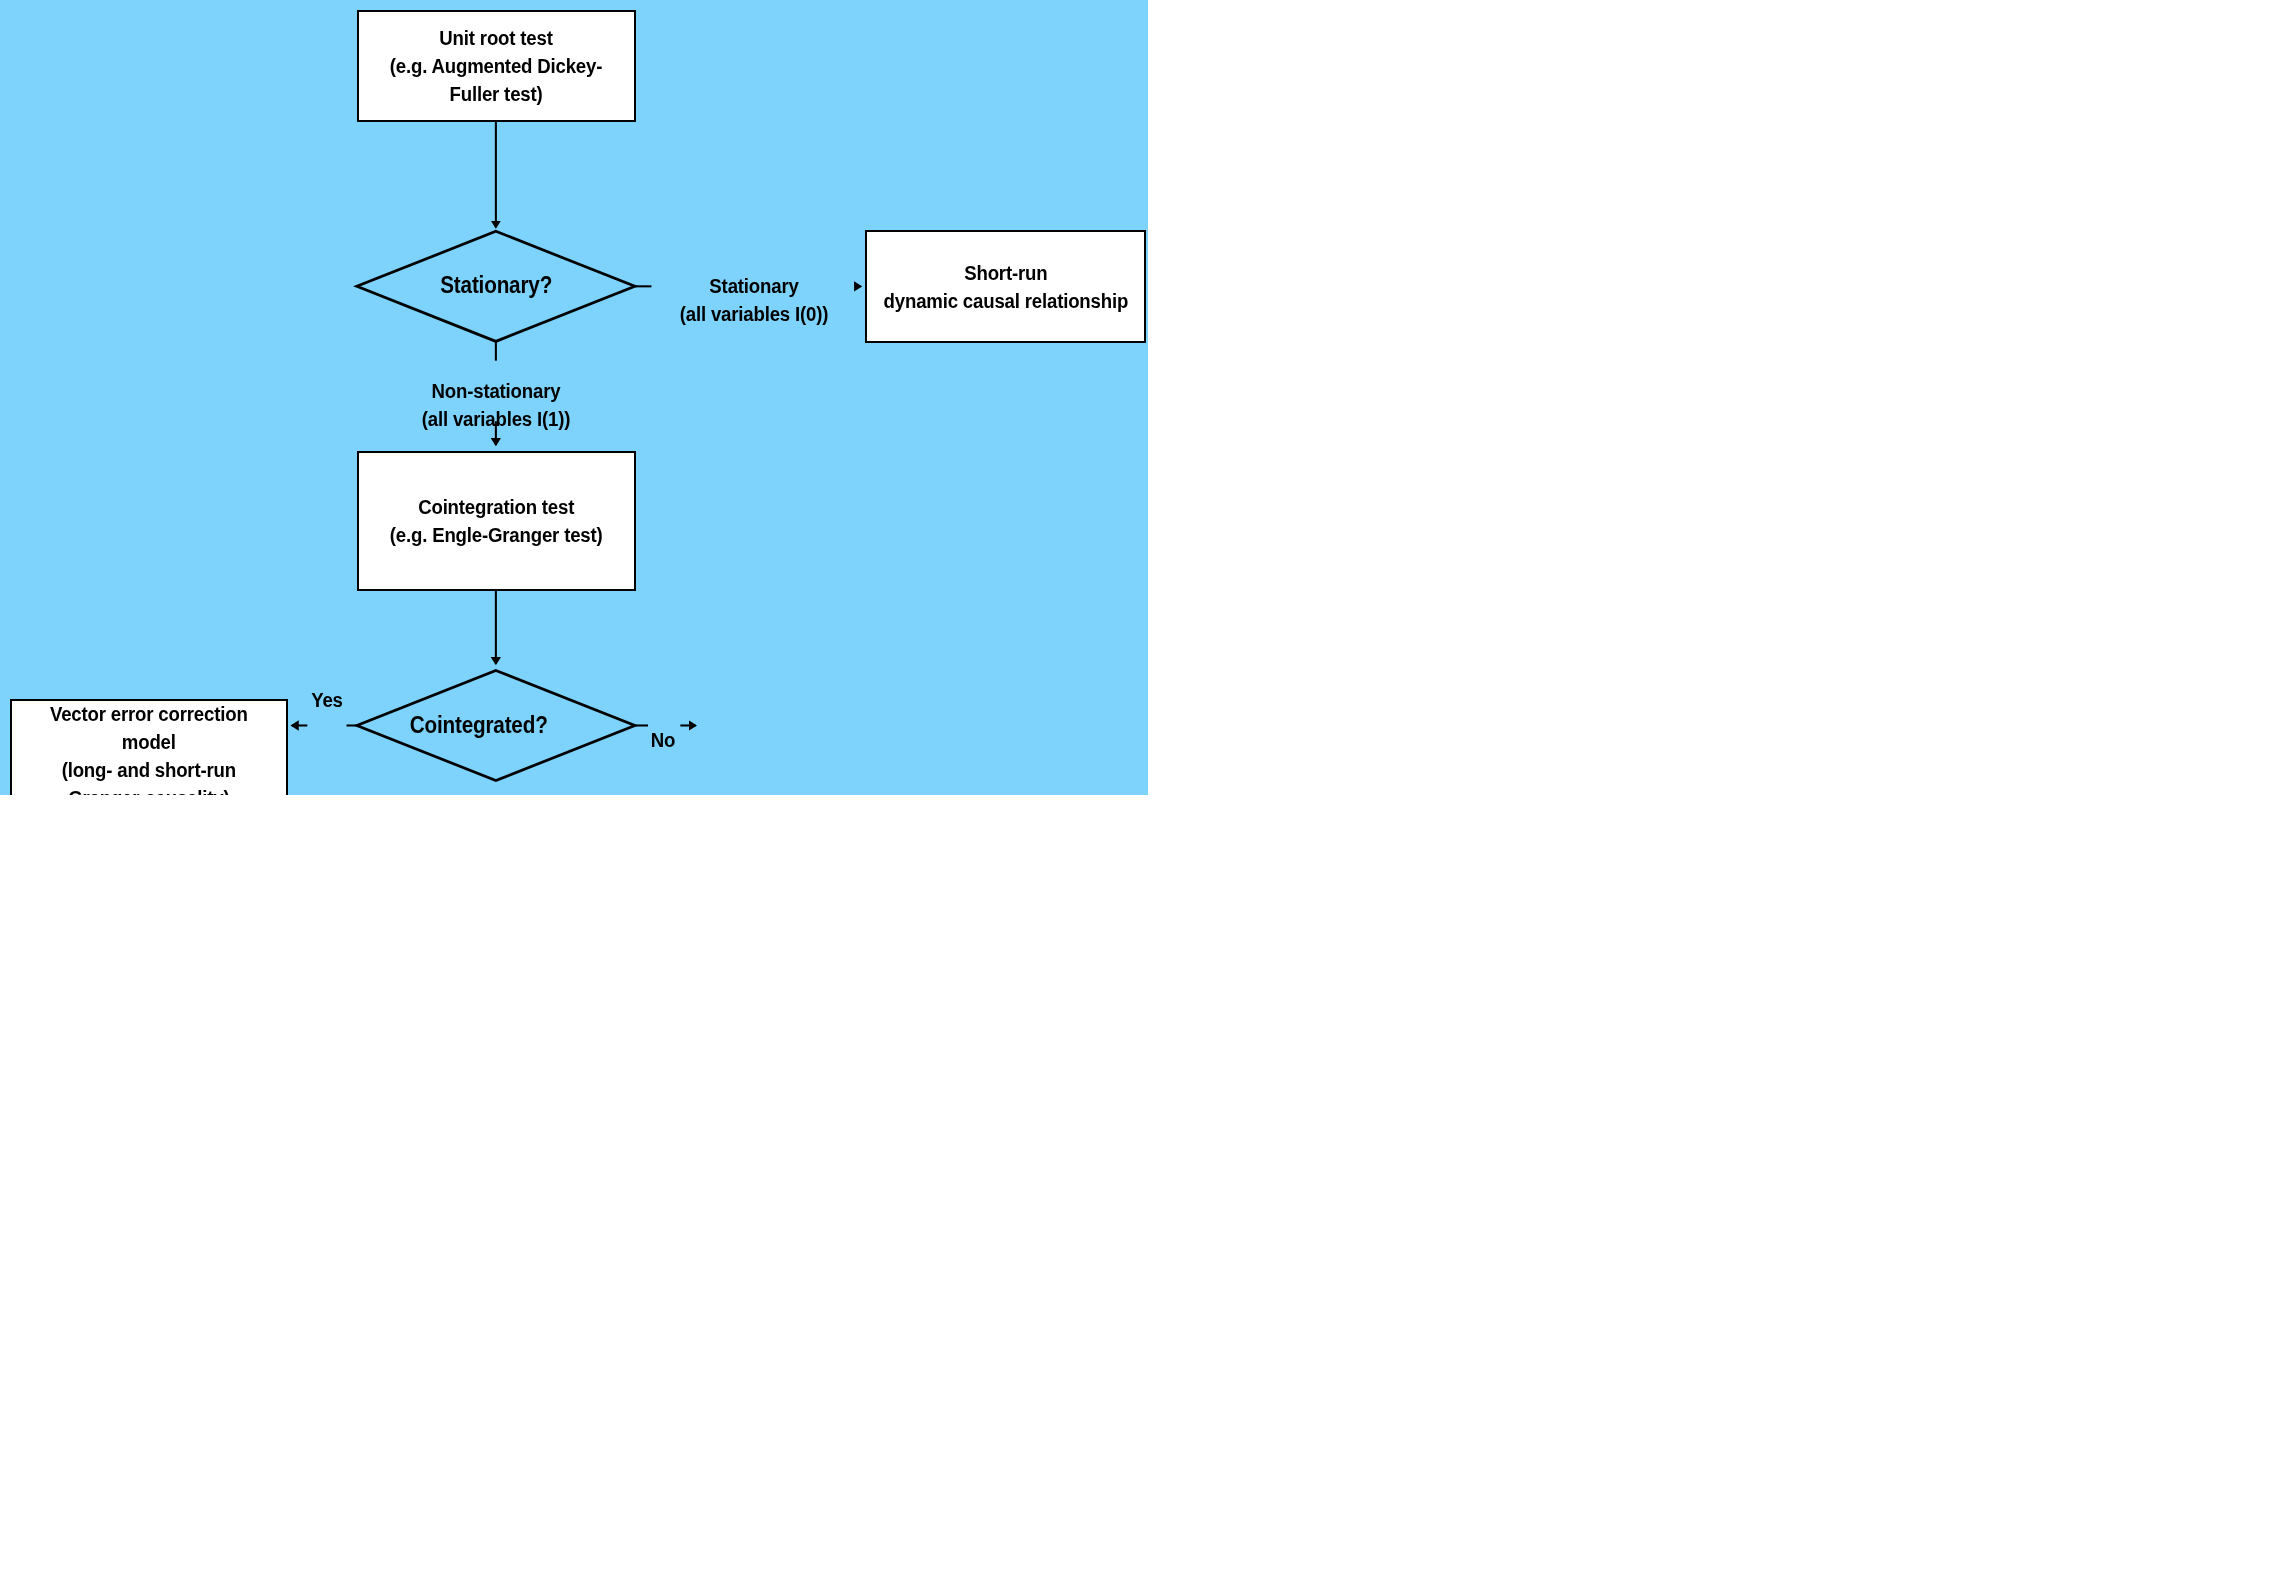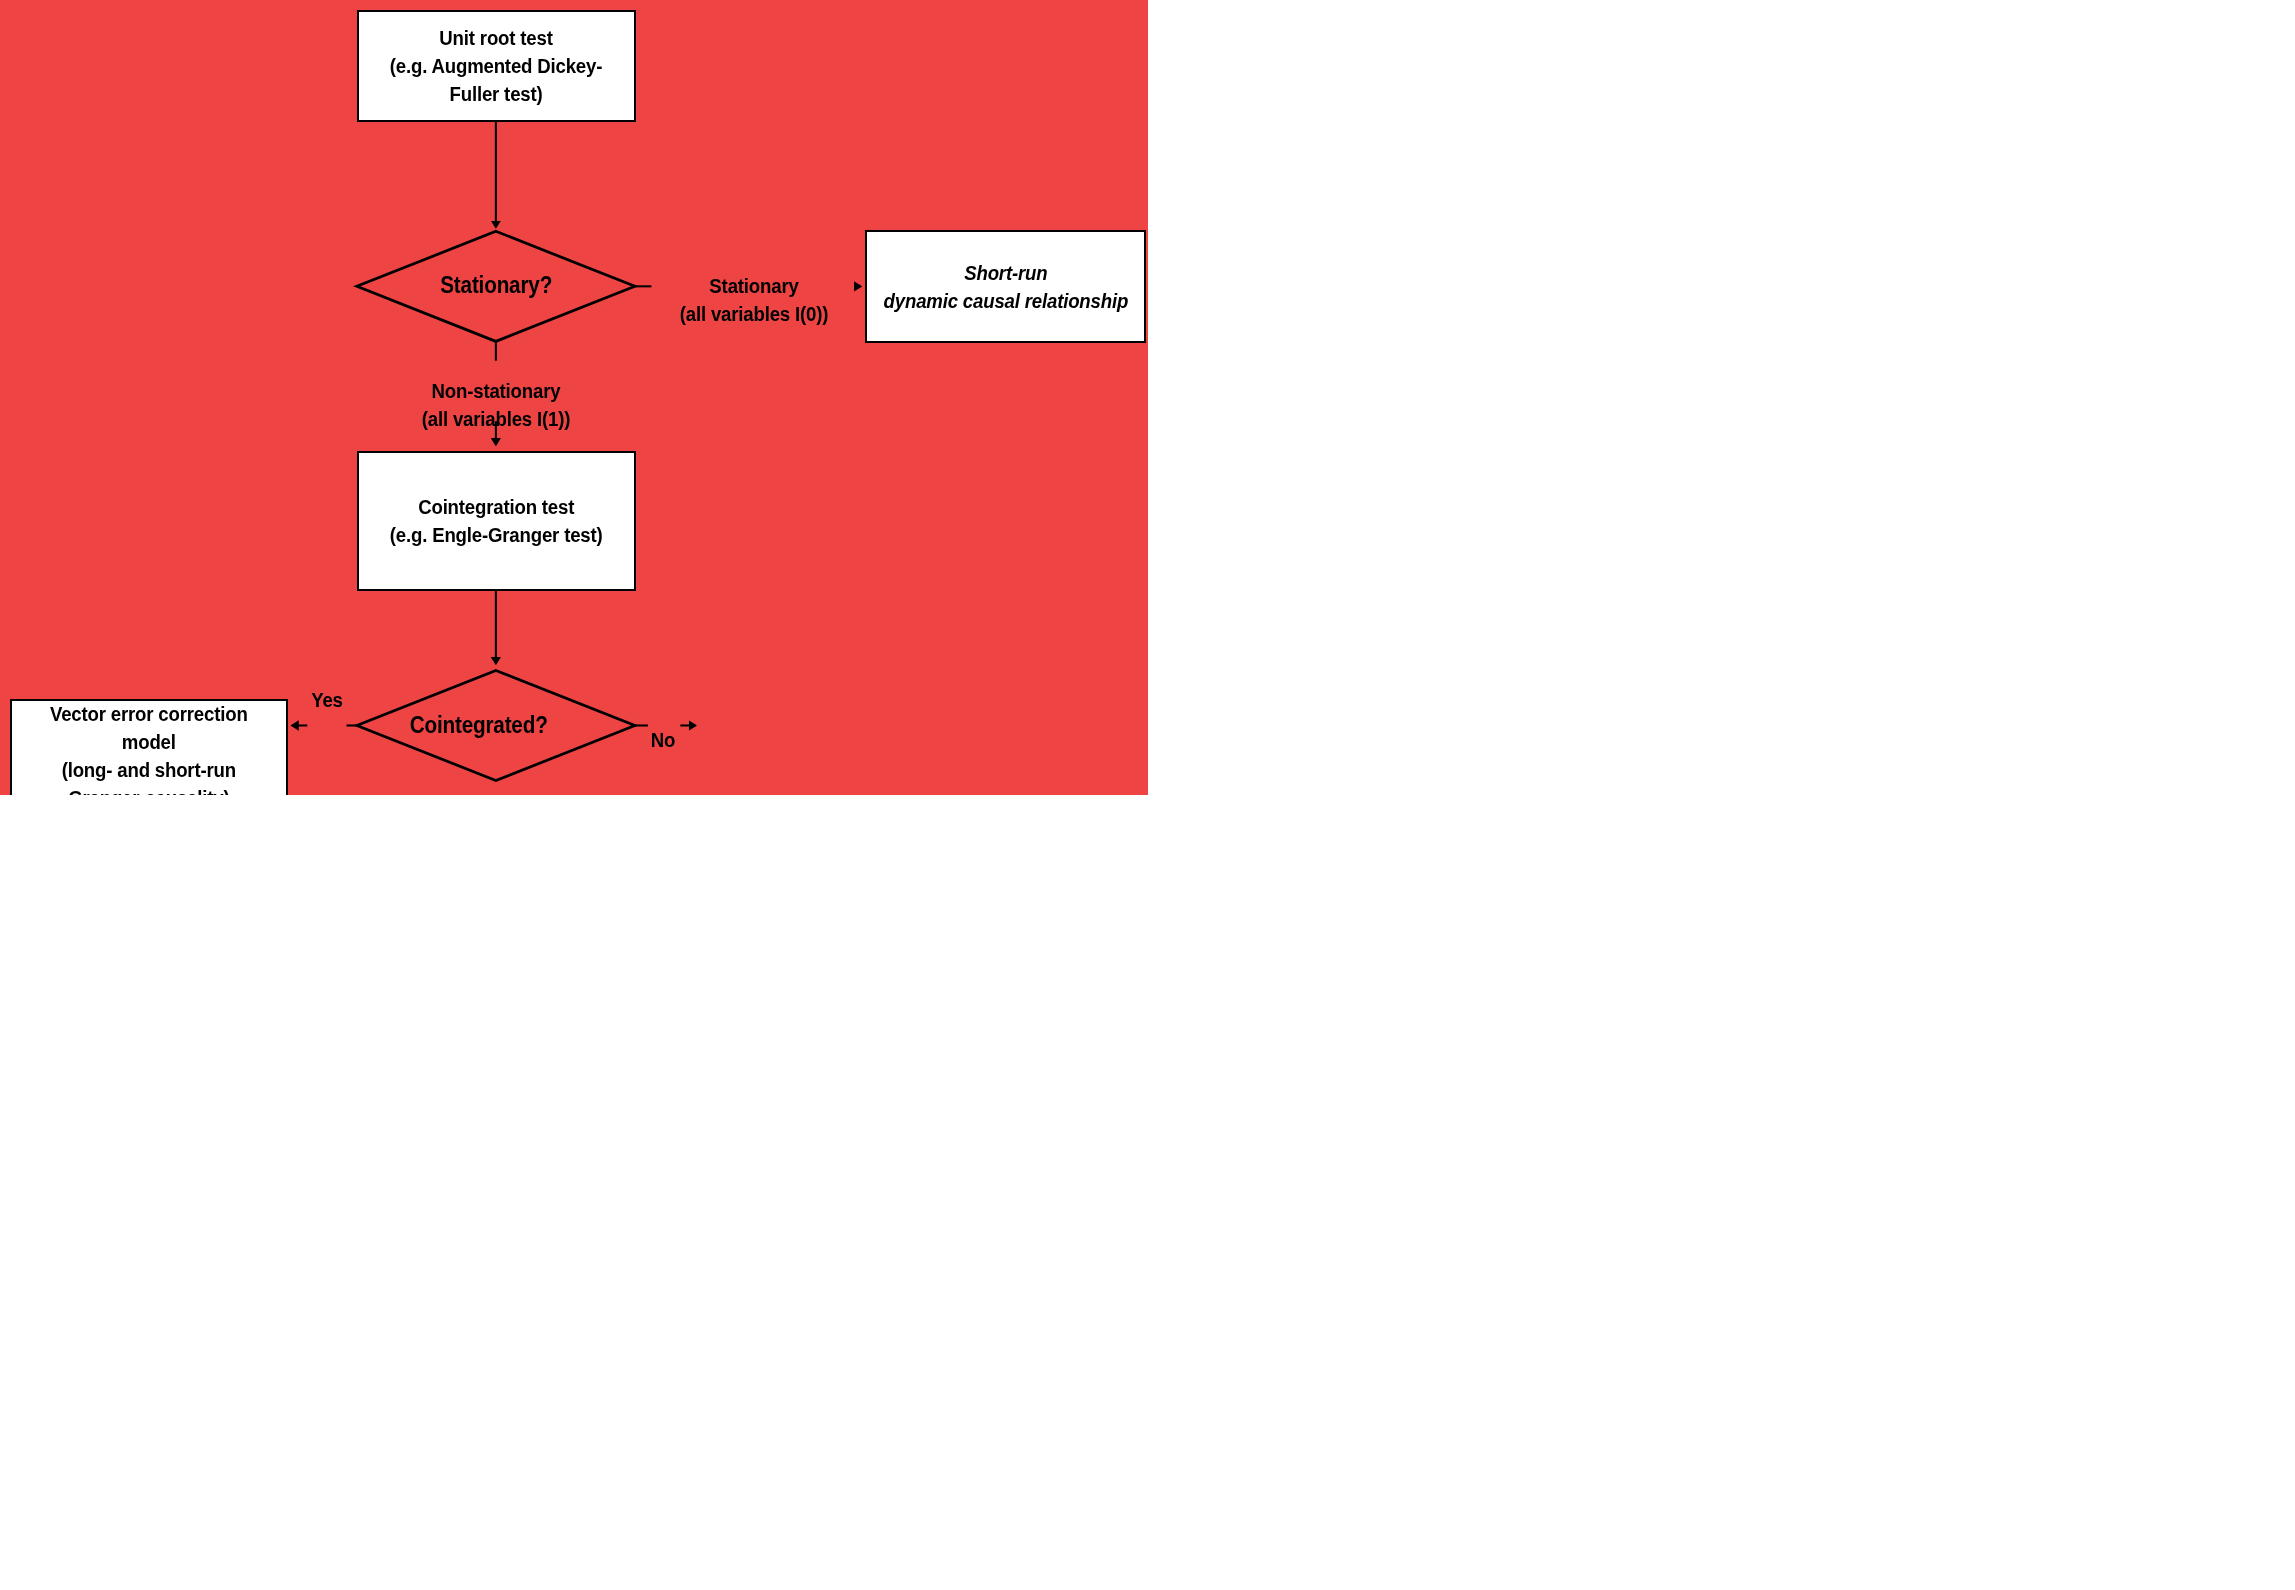--- a/index.html
+++ b/index.html
@@ -4,21 +4,21 @@
 <style>
   html, body {
     margin: 0;
     padding: 0;
     background: #ffffff;
   }
   .canvas {
     position: relative;
     width: 1148px;
     height: 795px;
-    background: #ef4444;
+    background: #7dd3fc;
     font-family: "Liberation Sans", "DejaVu Sans", sans-serif;
     color: #000000;
     overflow: hidden;
   }
   .connectors {
     position: absolute;
     inset: 0;
     width: 100%;
     height: 100%;
   }
@@ -109,21 +109,21 @@
     <path class="edge" d="M922,1054 H941"></path>
     <path class="edge" d="M988,1054 H1010" marker-end="url(#ah)"></path>
   </svg>
 
   <div class="node" style="left:357px; top:9.6px; width:279px; height:112px;">
     <span>Unit root test
 (e.g. Augmented Dickey-
 Fuller test)</span>
   </div>
 
-  <div class="node" style="left:865px; top:230px; width:281px; height:113px;font-style:italic;">
+  <div class="node" style="left:865px; top:230px; width:281px; height:113px;">
     <span>Short-run
 dynamic causal relationship</span>
   </div>
 
   <div class="node" style="left:357px; top:451px; width:279px; height:140px;">
     <span>Cointegration test
 (e.g. Engle-Granger test)</span>
   </div>
 
   <div class="node" style="left:10.3px; top:669px; width:278px; height:114px;margin-top:30px;">

